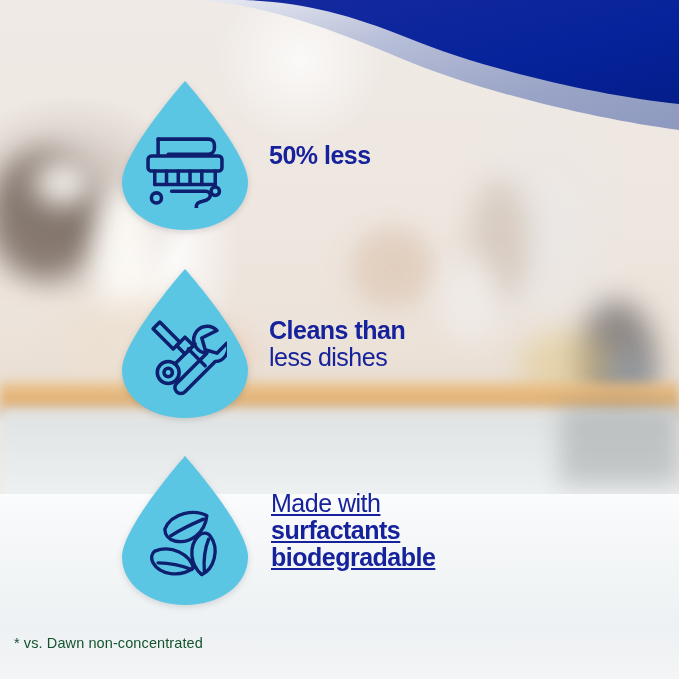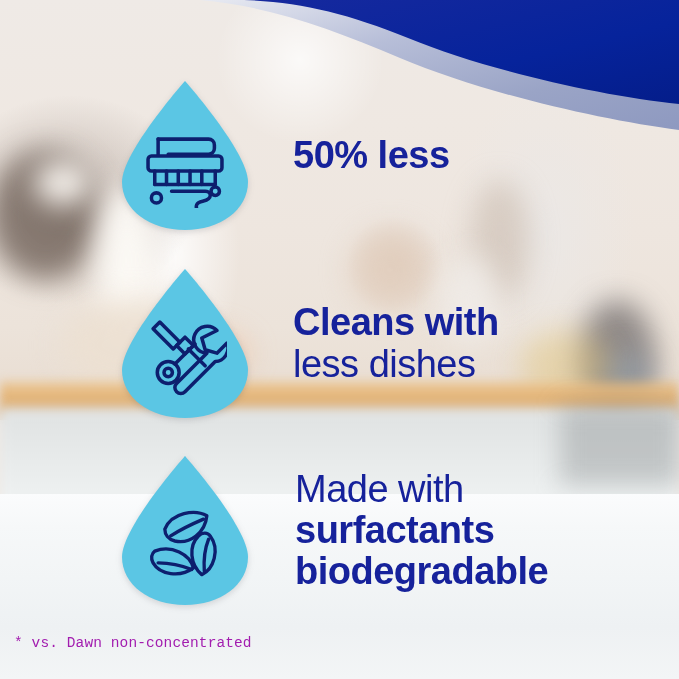--- a/index.html
+++ b/index.html
@@ -145,38 +145,36 @@
 
   .feature-text {
     margin-left: 16px;
     color: #16229b;
     line-height: 1.08;
     letter-spacing: -0.5px;
     white-space: nowrap;
   }
   .line {
     display: block;
-    font-size: 38px;
-    margin-left: 24px;
+    font-size: 25px;
   }
   .line.bold   { font-weight: 700; }
   .line.normal { font-weight: 400; }
 
-  .feature-3 .feature-text { margin-left: 18px; }
+  .feature-3 .feature-text { margin-left: 18px; text-decoration: underline; }
 
   
   .footnote {
     position: absolute;
     left: 14px;
     top: 635px;
     font-size: 14.5px;
-    color: #a21caf;
+    color: #14532d;
     letter-spacing: 0.1px;
     font-weight: 400;
-    font-family: Liberation Mono, monospace;
   }
 </style>
 </head>
 <body>
 
 <div id="stage">
 
   <div class="bg-layer">
     <div class="bg-wall"></div>
 
@@ -274,21 +272,21 @@
           <path d="M54 44 L74 64"></path>
           <circle cx="30" cy="72" r="13"></circle>
           <circle cx="30" cy="72" r="5"></circle>
           <path d="M38 62 L62 38"></path>
 
           <path d="M88 22 a16 16 0 1 0 -12 27 L40 85 a7 7 0 0 0 10 10 L86 59 a16 16 0 0 0 14 -22 L88 49 L74 45 L70 31 Z"></path>
         </g>
       </svg>
     </div>
     <div class="feature-text">
-      <span class="line bold">Cleans with</span>
+      <span class="line bold">Cleans than</span>
       <span class="line normal">less dishes</span>
     </div>
   </div>
 
   <div class="feature feature-3">
     <div class="droplet-wrap">
       <svg class="droplet-svg" viewBox="0 0 136 155">
         <path d="M68 3 C68 3 131 74 131 104 C131 132 103 152 68 152 C33 152 5 132 5 104 C5 74 68 3 68 3 Z" fill="#5bc6e4"></path>
       </svg>
       <svg class="icon-svg" viewBox="0 0 100 100">

